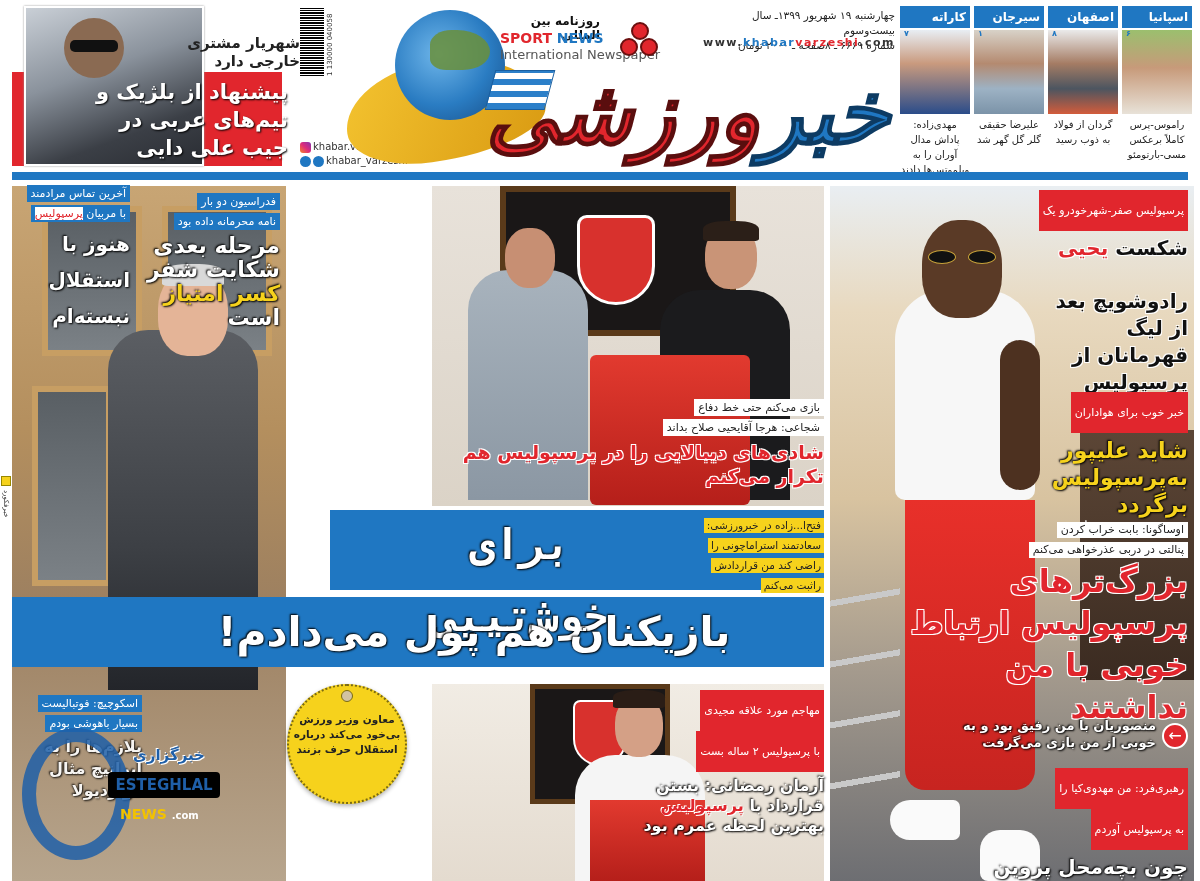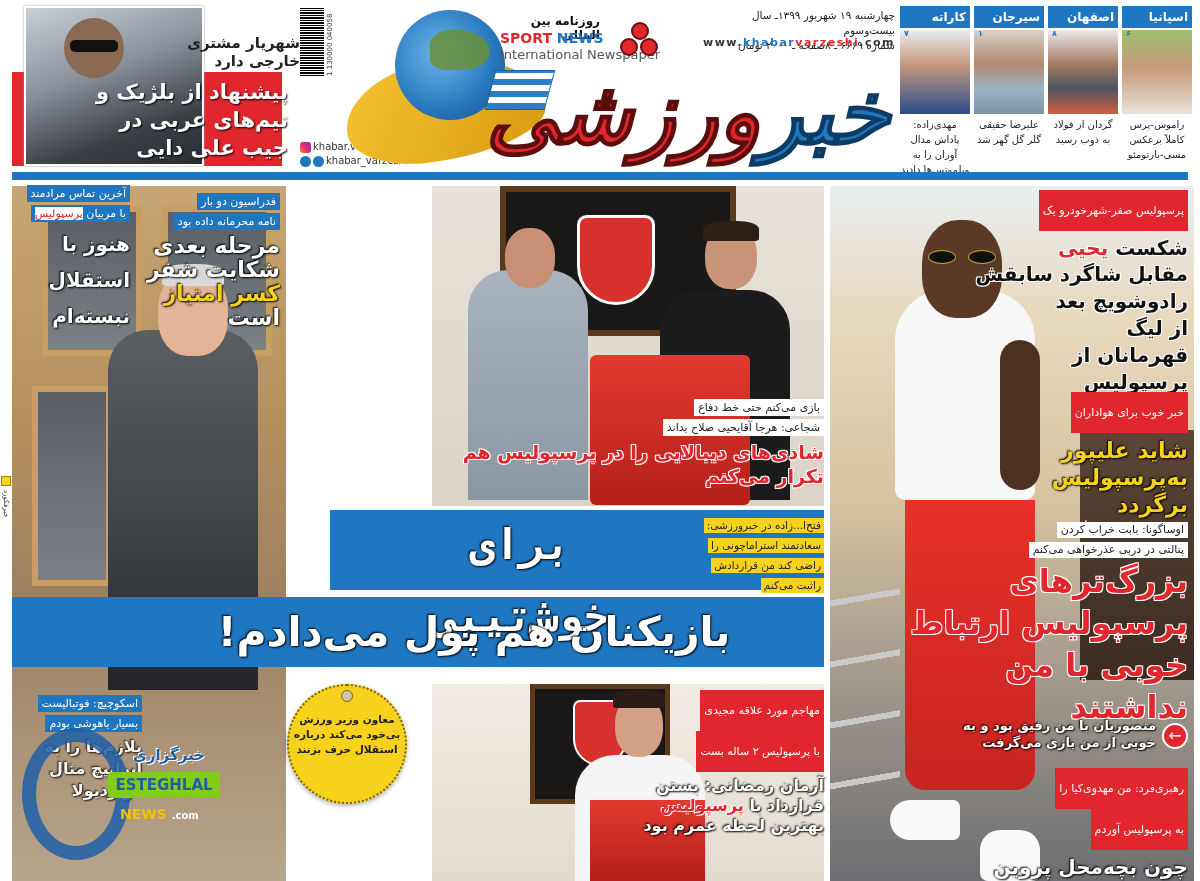--- a/index.html
+++ b/index.html
@@ -145,21 +145,21 @@
   .l2-title { margin-top: 4px; font-size: 20px; line-height: 36px; }
   .l3 { left: 12px; top: 692px; width: 130px; }
   .l3-title { margin-top: 4px; font-size: 16px; line-height: 22px; opacity: .9; }
 
   .side-tag { left: 0; top: 476px; width: 12px; height: 80px; }
   .side-tag .sq { width: 10px; height: 10px; background: #f6d21c; margin: 0 auto 4px; border: 1px solid #998800; }
   .side-tag .vt { writing-mode: vertical-rl; font-size: 7px; color: #333; margin: 0 auto; }
 
   
   .wm-ring { left: 22px; top: 728px; width: 108px; height: 132px; border-radius: 50%; border: 14px solid #1f5fa8; opacity: .85; }
-  .wm-box { left: 108px; top: 772px; width: 112px; height: 26px; background: #84cc16; border-radius: 4px; font-size: 15px; font-weight: bold; color: #1f5fa8; text-align: center; line-height: 26px; }
+  .wm-box { left: 108px; top: 772px; width: 112px; height: 26px; background: #000000; border-radius: 4px; font-size: 15px; font-weight: bold; color: #1f5fa8; text-align: center; line-height: 26px; }
   .wm-fa { left: 124px; top: 746px; width: 90px; font-size: 15px; font-weight: bold; color: #1f5fa8; text-align: center; direction: rtl; text-shadow: 1px 1px 0 #fff, -1px -1px 0 #fff; }
   .wm-news { left: 120px; top: 806px; font-size: 14px; font-weight: bold; color: #f2c200; }
   .wm-news .com { color: #fff; font-size: 10px; }
 </style>
 </head>
 <body>
 
 <div class="abs masthead"></div>
 
 <div class="abs teaser-red"></div>
@@ -316,21 +316,21 @@
 <div class="abs player-head"></div>
 <div class="abs player-glasses">
     <span style="left:0;"></span>
     <span style="right:0;"></span>
   </div>
 <div class="abs shoe1"></div>
 <div class="abs shoe2"></div>
 
 <div class="abs r1 rtl">
   <div><span class="tag-red">پرسپولیس صفر-شهرخودرو یک</span></div>
-  <div class="r1-title hl-black"><span>شکست </span><span class="red-word">یحیی</span><br><span>مقابل شاگرد سابقش</span></div>
+  <div class="r1-title hl-black"><span>شکست </span><span class="red-word">یحیی</span><br></div>
 </div>
 
 <div class="abs r2 rtl">
   <div class="r2-title hl-black" style="padding-left:190px;">رادوشویچ بعد از لیگ قهرمانان از پرسپولیس می‌رود</div>
 </div>
 
 <div class="abs r3 rtl">
   <div><span class="tag-red">خبر خوب برای هواداران</span></div>
   <div class="r3-title hl-yellow" style="padding-left:200px;">شاید علیپور به‌پرسپولیس برگردد</div>
   <div class="r3-page" style="padding-right:100px;">۸</div>

